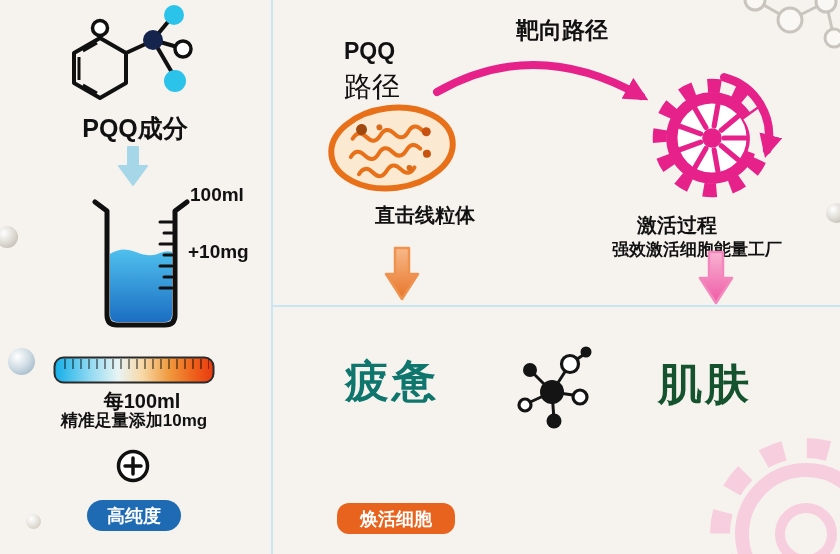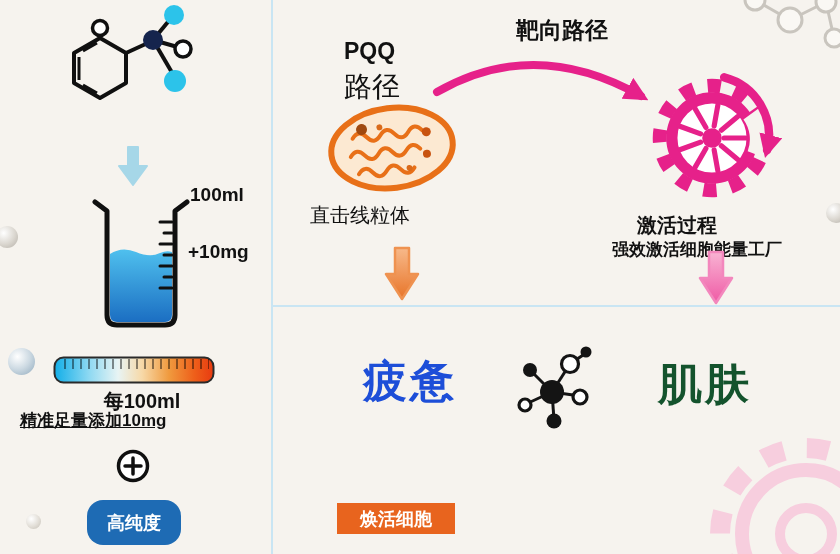--- a/index.html
+++ b/index.html
@@ -19,44 +19,44 @@
 
   
   .molecule{left:62px;top:4px;width:135px;height:108px;}
   .pqq-label{left:60px;top:112px;width:150px;text-align:center;font-size:25px;font-weight:800;}
   .arrow-down-blue{left:118px;top:146px;width:30px;height:40px;}
   .beaker{left:90px;top:188px;width:100px;height:145px;}
   .vol-label{left:190px;top:184px;font-size:19px;font-weight:700;}
   .dose-label{left:188px;top:241px;font-size:19px;font-weight:700;text-align:center;}
   .scale-bar{left:53px;top:356px;width:162px;height:28px;}
   .scale-cap1{left:61px;top:388px;width:162px;text-align:center;font-size:20px;font-weight:700;}
-  .scale-cap2{left:20px;top:409px;width:228px;font-size:17px;font-weight:700;text-decoration:underline;}
+  .scale-cap2{left:20px;top:409px;width:228px;text-align:center;font-size:17px;font-weight:700;}
   .plus-icon{left:115px;top:448px;width:36px;height:36px;}
   .badge{display:flex;align-items:center;justify-content:center;color:#fff;font-size:18px;font-weight:700;}
-  .badge-blue{left:87px;top:500px;width:94px;height:45px;border-radius:16px;background:#1e6bb4;}
-  .badge-orange{left:337px;top:503px;width:118px;height:31px;border-radius:0;background:#e8641e;}
+  .badge-blue{left:87px;top:500px;width:94px;height:31px;border-radius:16px;background:#1e6bb4;}
+  .badge-orange{left:337px;top:503px;width:118px;height:31px;border-radius:12px;background:#e8641e;}
 
   
   .src1{left:344px;top:38px;font-size:23px;font-weight:800;line-height:27px;}
   .src2{left:344px;top:65px;font-size:28px;font-weight:400;line-height:27px;margin-top:8px;}
   .path-label{left:516px;top:15px;font-size:23px;font-weight:800;}
   .curve-arrow{left:425px;top:40px;width:235px;height:85px;}
   .mito{left:322px;top:96px;width:140px;height:105px;}
-  .mito-cap1{left:310px;top:202px;width:165px;text-align:left;font-size:20px;font-weight:400;}
+  .mito-cap1{left:310px;top:202px;width:165px;text-align:right;font-size:20px;font-weight:700;}
   .mito-cap2{left:310px;top:226px;width:165px;text-align:center;font-size:20px;font-weight:700;}
   .gear{left:642px;top:68px;width:140px;height:140px;}
   .proc-title{left:637px;top:212px;width:150px;text-align:left;font-size:20px;font-weight:800;}
   .proc-cap{left:612px;top:238px;width:200px;text-align:left;font-size:17px;font-weight:700;}
 
   
   .down-arrow{width:36px;height:56px;}
   .orange-arrow{left:384px;top:246px;}
   .pink-arrow{left:698px;top:250px;}
   .result{font-size:44px;font-weight:900;letter-spacing:3px;}
-  .fatigue{left:345px;top:352px;width:130px;text-align:center;color:#1d4ed8;}
+  .fatigue{left:345px;top:352px;width:130px;color:#0f766e;}
   .skin{left:640px;top:355px;width:130px;text-align:center;color:#14532d;}
   .cluster{left:506px;top:340px;width:92px;height:92px;}
 
   
   .decor-molecule-tr{left:730px;top:-6px;width:110px;height:80px;}
   .decor-gear-br{left:686px;top:414px;width:240px;height:240px;}
   .sphere{border-radius:50%;}
   .s1{left:-4px;top:226px;width:22px;height:22px;background:radial-gradient(circle at 35% 32%, #ffffff, #dad6cf 55%, #b3aea6);}
   .s2{left:8px;top:348px;width:27px;height:27px;background:radial-gradient(circle at 35% 32%, #ffffff, #ccd9e2 50%, #8fa9bc);}
   .s3{left:26px;top:514px;width:15px;height:15px;background:radial-gradient(circle at 35% 32%, #ffffff, #e2ded7 55%, #c2bdb4);}
@@ -102,20 +102,21 @@
     <line x1="91" y1="36" x2="110" y2="13" stroke="#101010" stroke-width="4"></line>
     <line x1="91" y1="36" x2="119" y2="44" stroke="#101010" stroke-width="4"></line>
     <line x1="91" y1="36" x2="112" y2="72" stroke="#101010" stroke-width="4"></line>
     <circle cx="38" cy="24" r="7.5" fill="#ffffff" stroke="#101010" stroke-width="3.5"></circle>
     <circle cx="91" cy="36" r="10" fill="#15244d"></circle>
     <circle cx="112" cy="11" r="10" fill="#2cc3ea"></circle>
     <circle cx="121" cy="45" r="8" fill="#ffffff" stroke="#101010" stroke-width="3.5"></circle>
     <circle cx="113" cy="77" r="11" fill="#2cc3ea"></circle>
   </svg>
 
+  <div class="abs pqq-label">PQQ成分</div>
 
   <svg class="abs arrow-down-blue" viewBox="0 0 30 40">
     <polygon points="10,1 20,1 20,20 29,20 15,39 1,20 10,20" fill="#a6d7e8" stroke="#a6d7e8" stroke-width="2" stroke-linejoin="round"></polygon>
   </svg>
 
   <svg class="abs beaker" viewBox="0 0 100 145">
     <defs>
       <linearGradient id="liqGrad" x1="0" y1="0" x2="0" y2="1">
         <stop offset="0%" stop-color="#4fc0ee"></stop>
         <stop offset="100%" stop-color="#1b6ec2"></stop>

